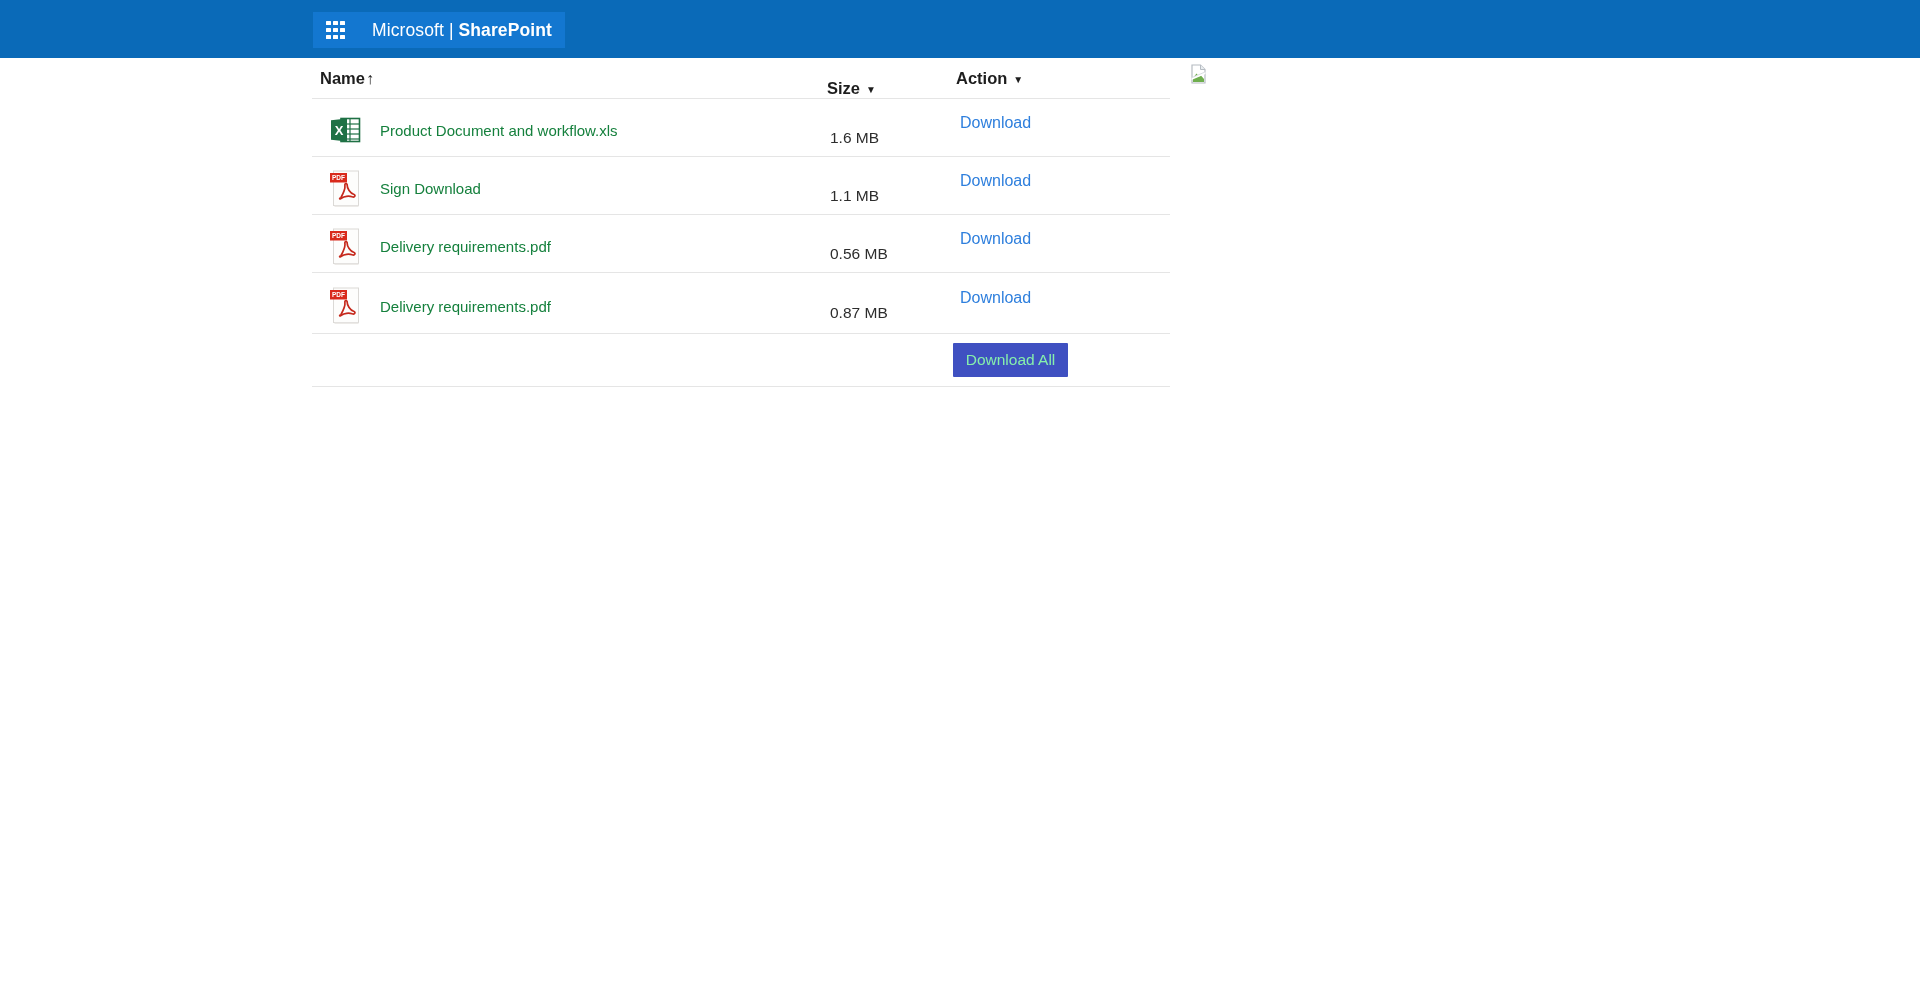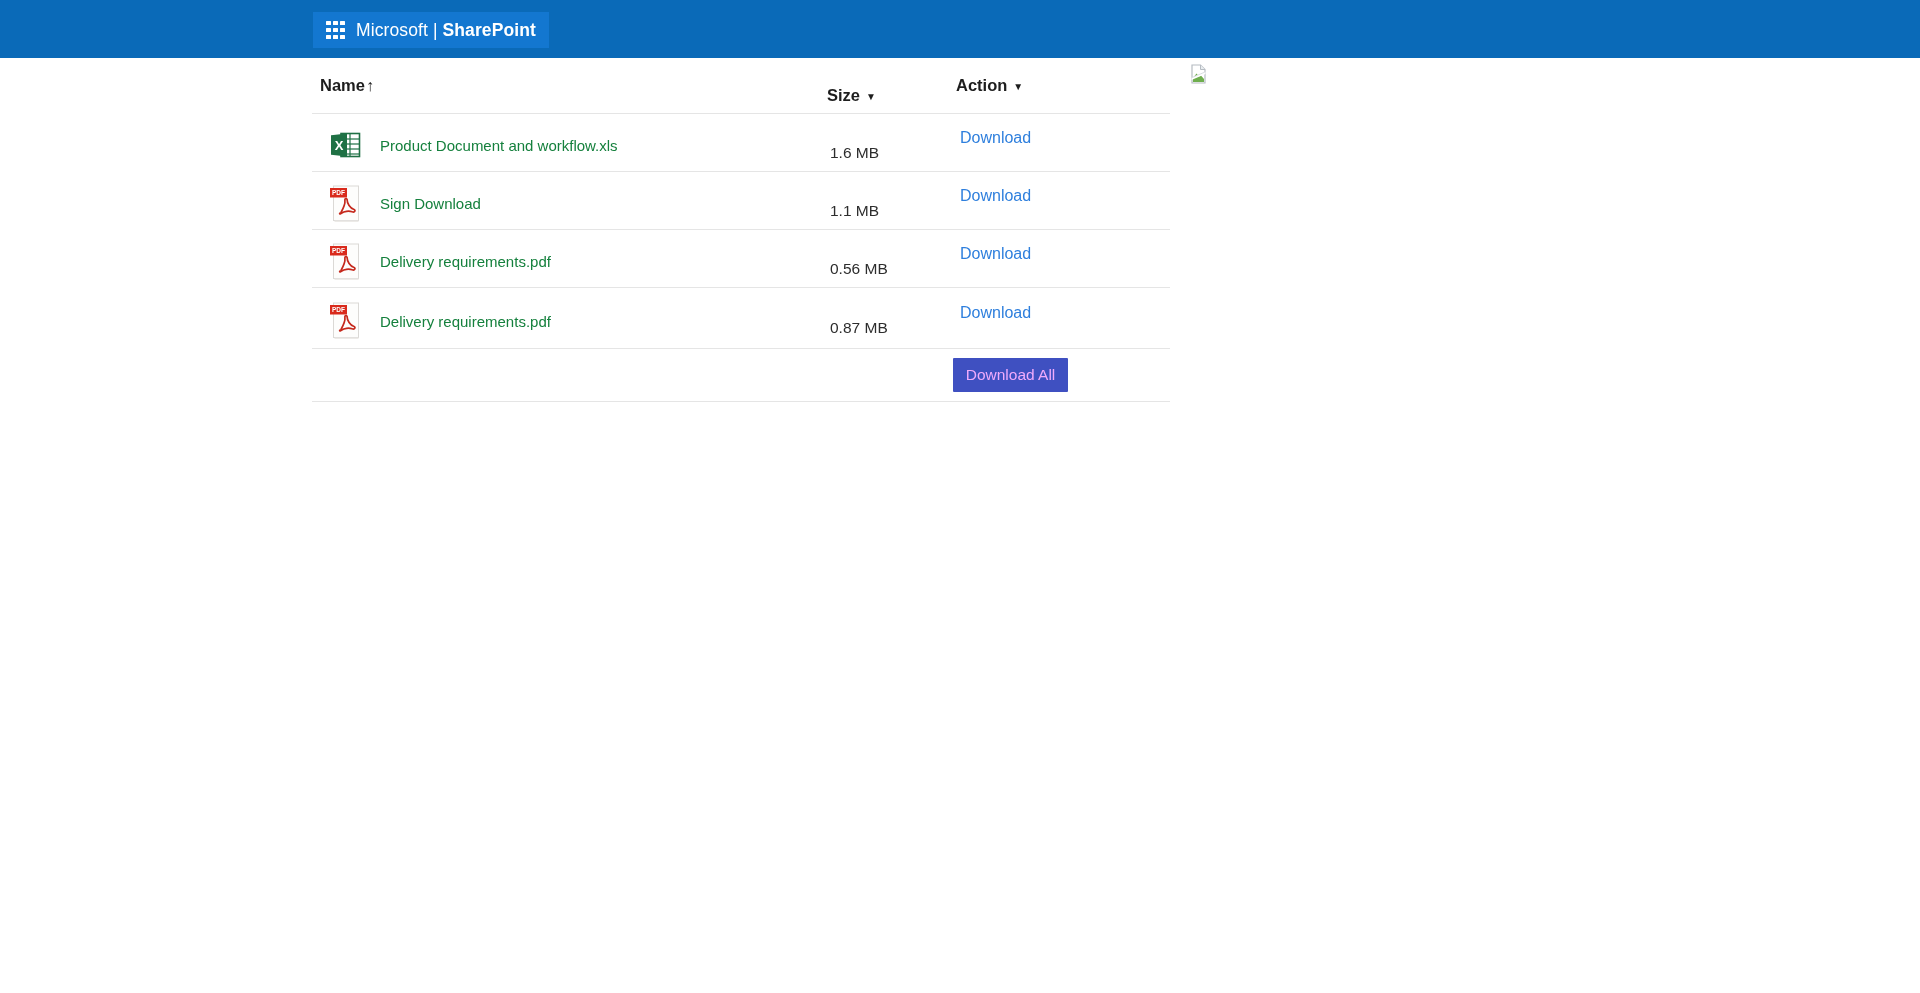--- a/index.html
+++ b/index.html
@@ -18,20 +18,21 @@
     width: 1920px; height: 58px;
     background: var(--header-bar, #0a6ab8);
   }
   .brand-box {
     position: absolute; left: 313px; top: 12px;
     height: 36px;
     background: var(--brand-box, #1377d0);
     display: flex; align-items: center;
     padding: 0 13px 0 13px;
     cursor: pointer;
+    gap: 16px;
   }
   .waffle {
     width: 19px; height: 19px;
     display: grid;
     grid-template-columns: repeat(3, 1fr);
     grid-template-rows: repeat(3, 1fr);
     gap: 2.5px;
     margin-right: 11px;
     flex: none;
   }
@@ -50,21 +51,21 @@
   }
 
   
   .files-table {
     position: absolute; left: 312px; top: 58px;
     width: 858px;
     color: #2b2a29;
   }
   .thead {
     display: flex; align-items: center;
-    height: 56px;
+    height: 41px;
     border-bottom: 1px solid var(--row-border, #e5e5e5);
     font-weight: 700; font-size: 16.5px; color: #1d1d1d;
   }
   .col-name  { width: 515px; padding-left: 8px; }
   .col-size  { width: 129px; margin-top: 20px; }
   .col-action{ flex: 1; }
   .th { cursor: pointer; white-space: nowrap; }
   .arrow-up   { font-weight: 400; font-size: 16px; margin-left: 1px; }
   .arrow-down { font-size: 10px; margin-left: 6px; position: relative; top: -1px; }
 
@@ -100,21 +101,21 @@
 
   .btn-row {
     display: flex; align-items: center;
     height: 53px;
     border-bottom: 1px solid var(--row-border, #e5e5e5);
   }
   .download-all {
     margin-left: 641px;
     width: 115px; height: 34px;
     background: var(--download-all-bg, #3f50c1);
-    color: #f0abfc;
+    color: #86efac;
     border: none; border-radius: 1px;
     font-size: 15.5px;
     font-family: "Liberation Sans", sans-serif;
     cursor: pointer;
   }
 </style>
 </head>
 <body>
 
 <div class="topbar">

